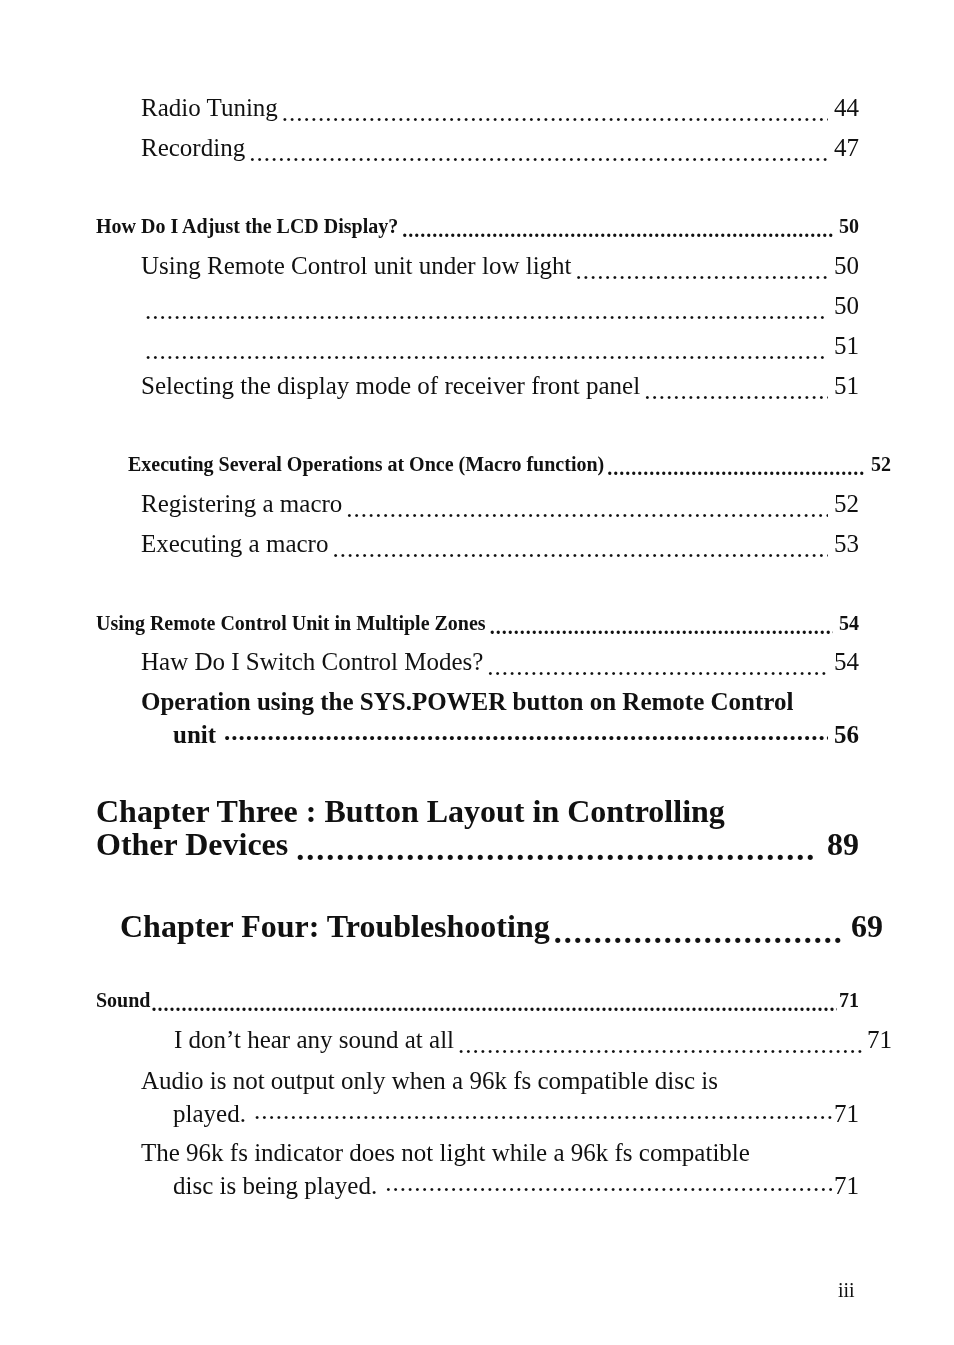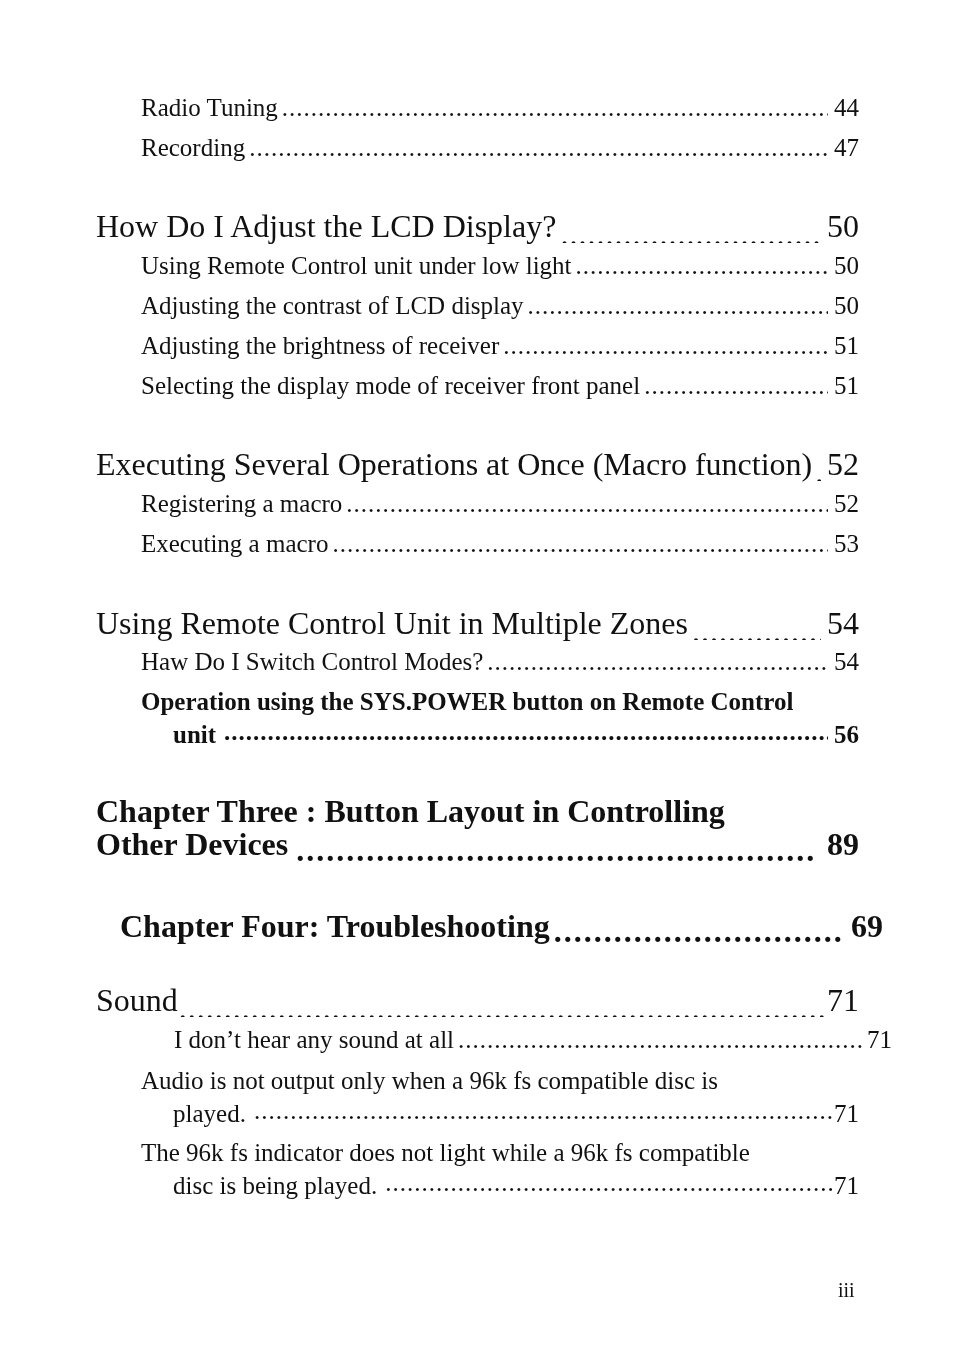--- a/index.html
+++ b/index.html
@@ -19,32 +19,32 @@
       position: absolute;
       left: 96px;
       top: 0;
       width: 763px;
     }
     .row {
       position: absolute;
       left: 0;
       width: 763px;
       display: flex;
-      align-items: flex-start;
+      align-items: flex-end;
       white-space: nowrap;
     }
     .row.sub {
       left: 45px;
       width: 718px;
       font-size: 25px;
       line-height: 30px;
     }
     .row.section {
-      font-size: 32px;
-      font-weight: normal;
+      font-size: 20px;
+      font-weight: bold;
       line-height: 30px;
     }
     .row.chapter {
       font-size: 32px;
       font-weight: bold;
       line-height: 33px;
     }
     .row .title {
       flex: 0 0 auto;
     }
@@ -107,21 +107,21 @@
       width: 763px;
       font-size: 32px;
       font-weight: bold;
       line-height: 33px;
     }
     .chapter-block .line1 {
       white-space: nowrap;
     }
     .chapter-block .line2 {
       display: flex;
-      align-items: flex-end;
+      align-items: flex-start;
       white-space: nowrap;
     }
     .chapter-block .line2 .leader {
       flex: 1 1 auto;
       overflow: hidden;
       margin: 0 10px 0 8px;
       position: relative;
       height: 1em;
     }
     .chapter-block .line2 .leader::after {
@@ -161,36 +161,34 @@
     <span class="title">How Do I Adjust the LCD Display?</span>
     <span class="leader"></span>
     <span class="page">50</span>
   </div>
   <div class="row sub" style="top:251px;">
     <span class="title">Using Remote Control unit under low light</span>
     <span class="leader"></span>
     <span class="page">50</span>
   </div>
   <div class="row sub" style="top:291px;">
-    <span class="title">Adjusting the contrast of LCD display</span>
     <span class="leader"></span>
     <span class="page">50</span>
   </div>
   <div class="row sub" style="top:331px;">
-    <span class="title">Adjusting the brightness of receiver</span>
     <span class="leader"></span>
     <span class="page">51</span>
   </div>
   <div class="row sub" style="top:371px;">
     <span class="title">Selecting the display mode of receiver front panel</span>
     <span class="leader"></span>
     <span class="page">51</span>
   </div>
 
-  <div class="row section" style="top:449px;">
+  <div class="row section" style="top:449px;margin-left:32px;">
     <span class="title">Executing Several Operations at Once (Macro function)</span>
     <span class="leader" style="margin-left:3px;margin-right:6px;"></span>
     <span class="page">52</span>
   </div>
   <div class="row sub" style="top:489px;">
     <span class="title">Registering a macro</span>
     <span class="leader"></span>
     <span class="page">52</span>
   </div>
   <div class="row sub" style="top:529px;">

